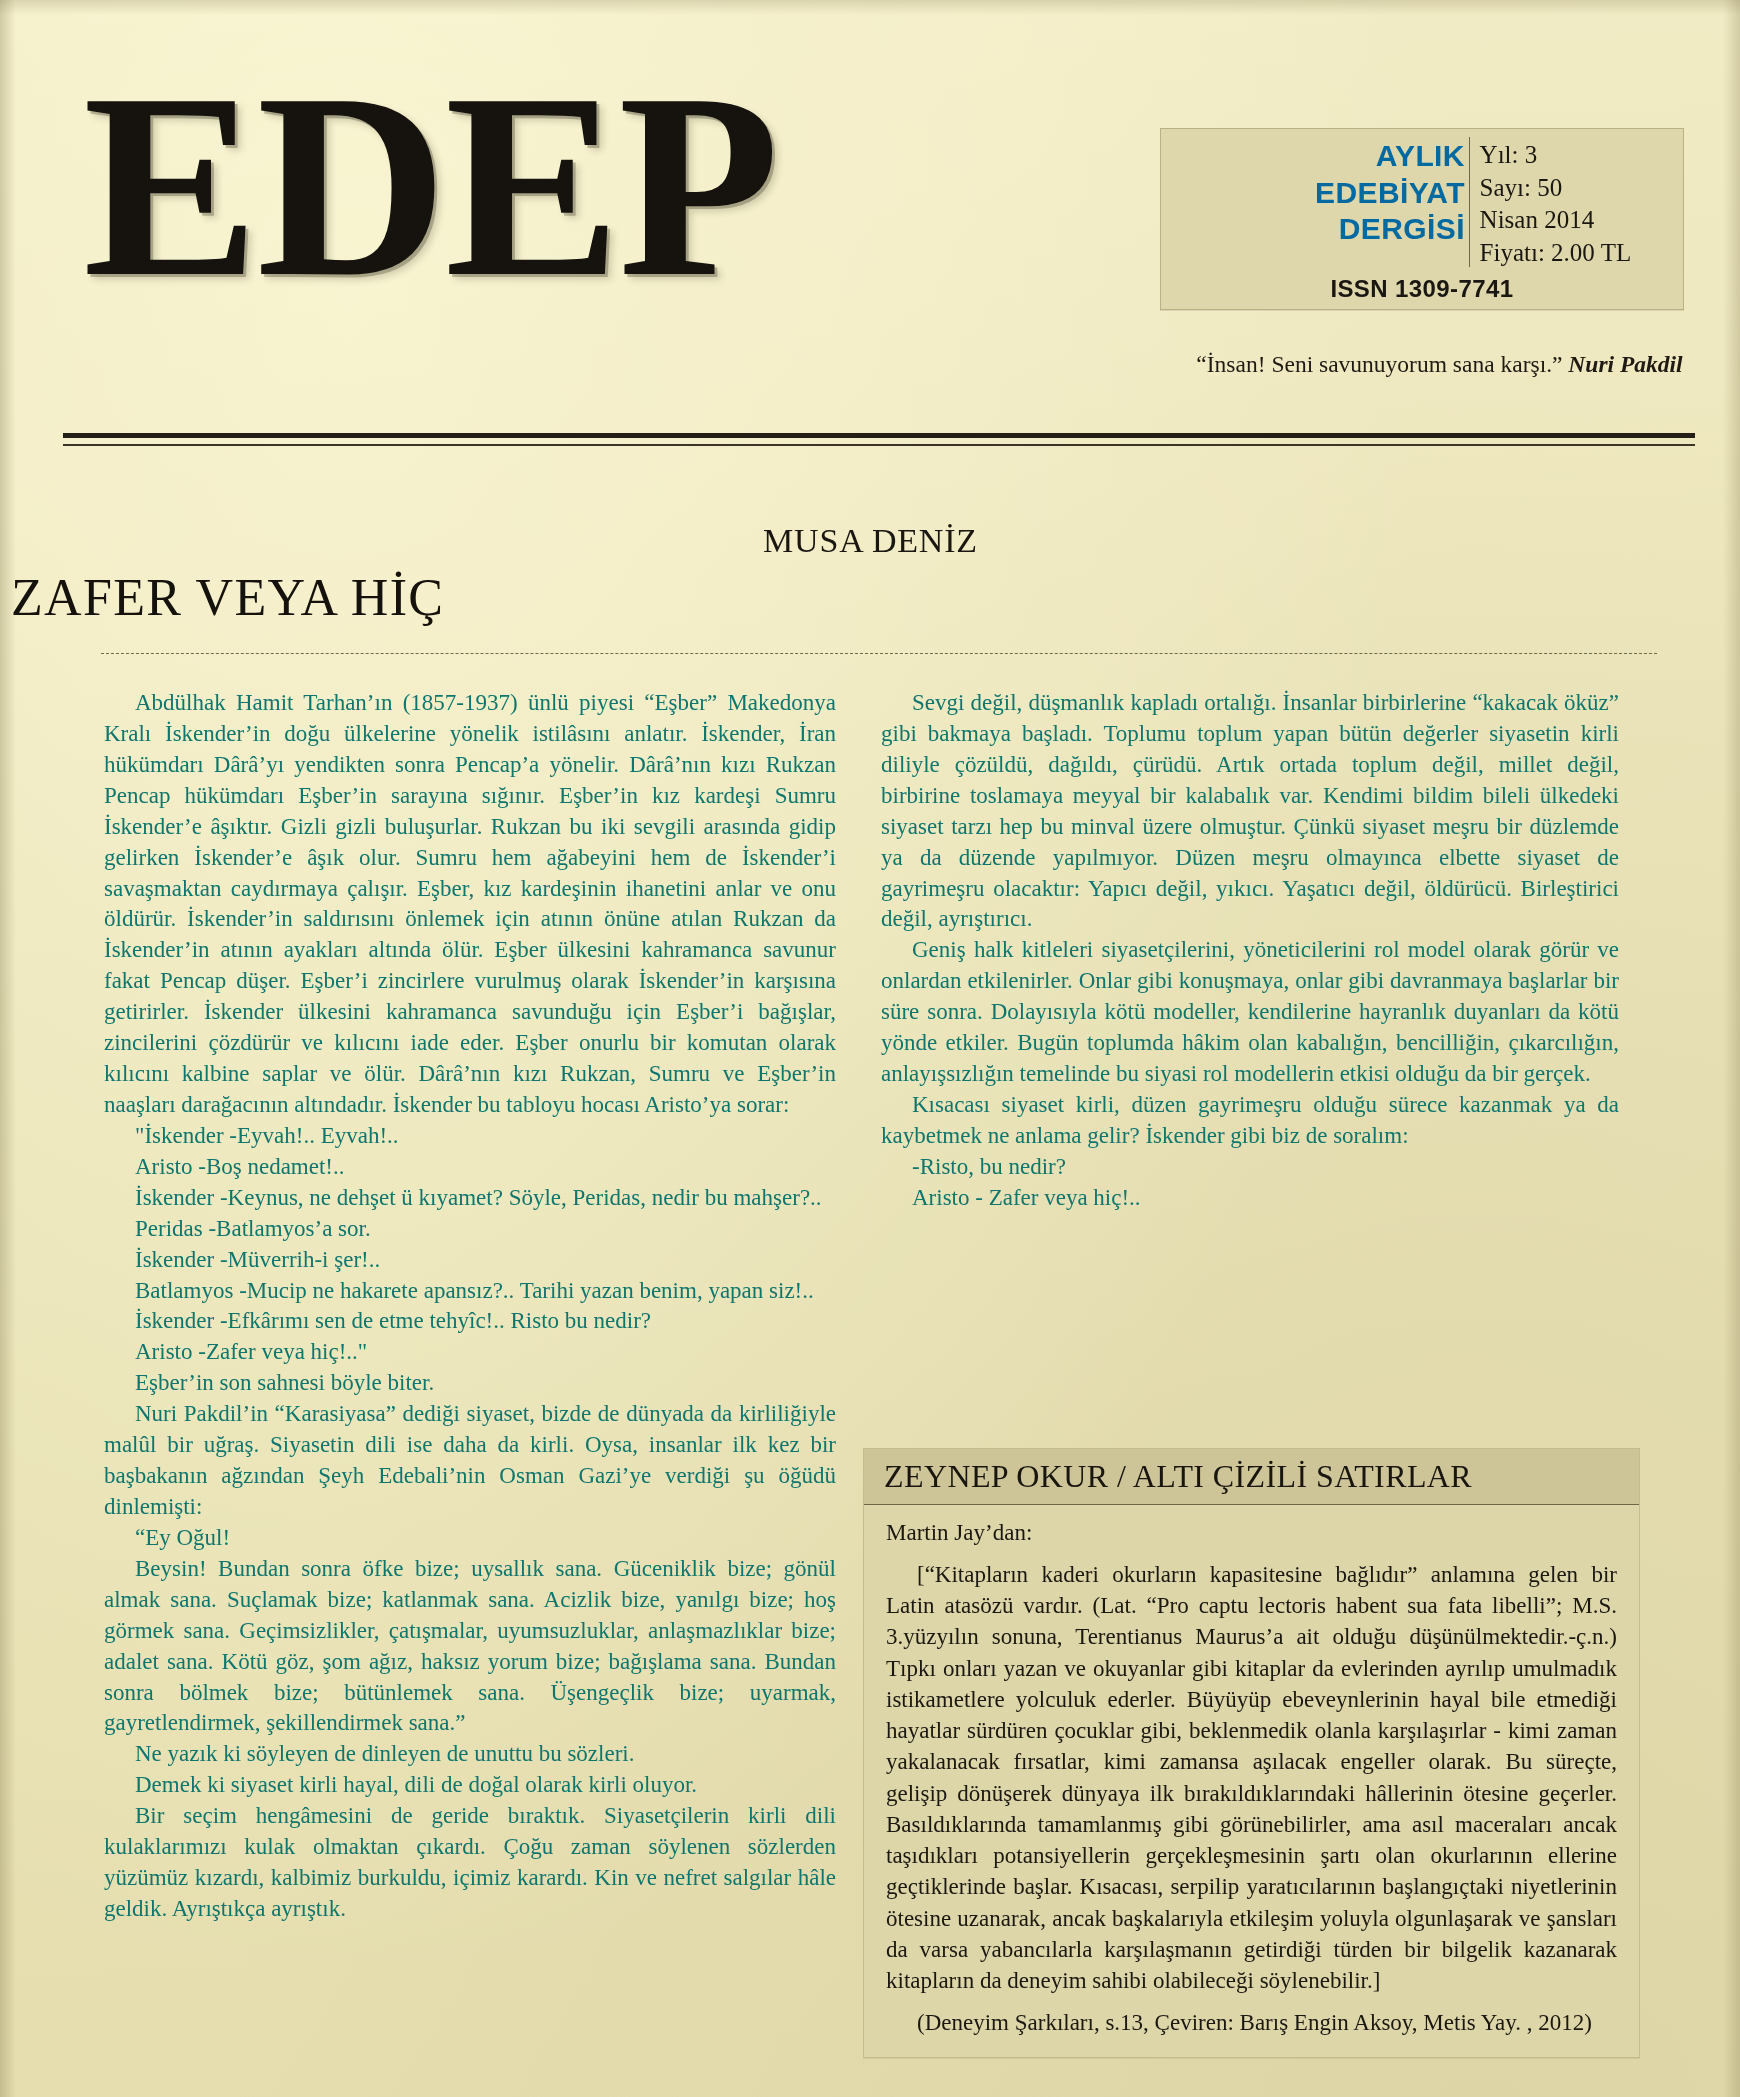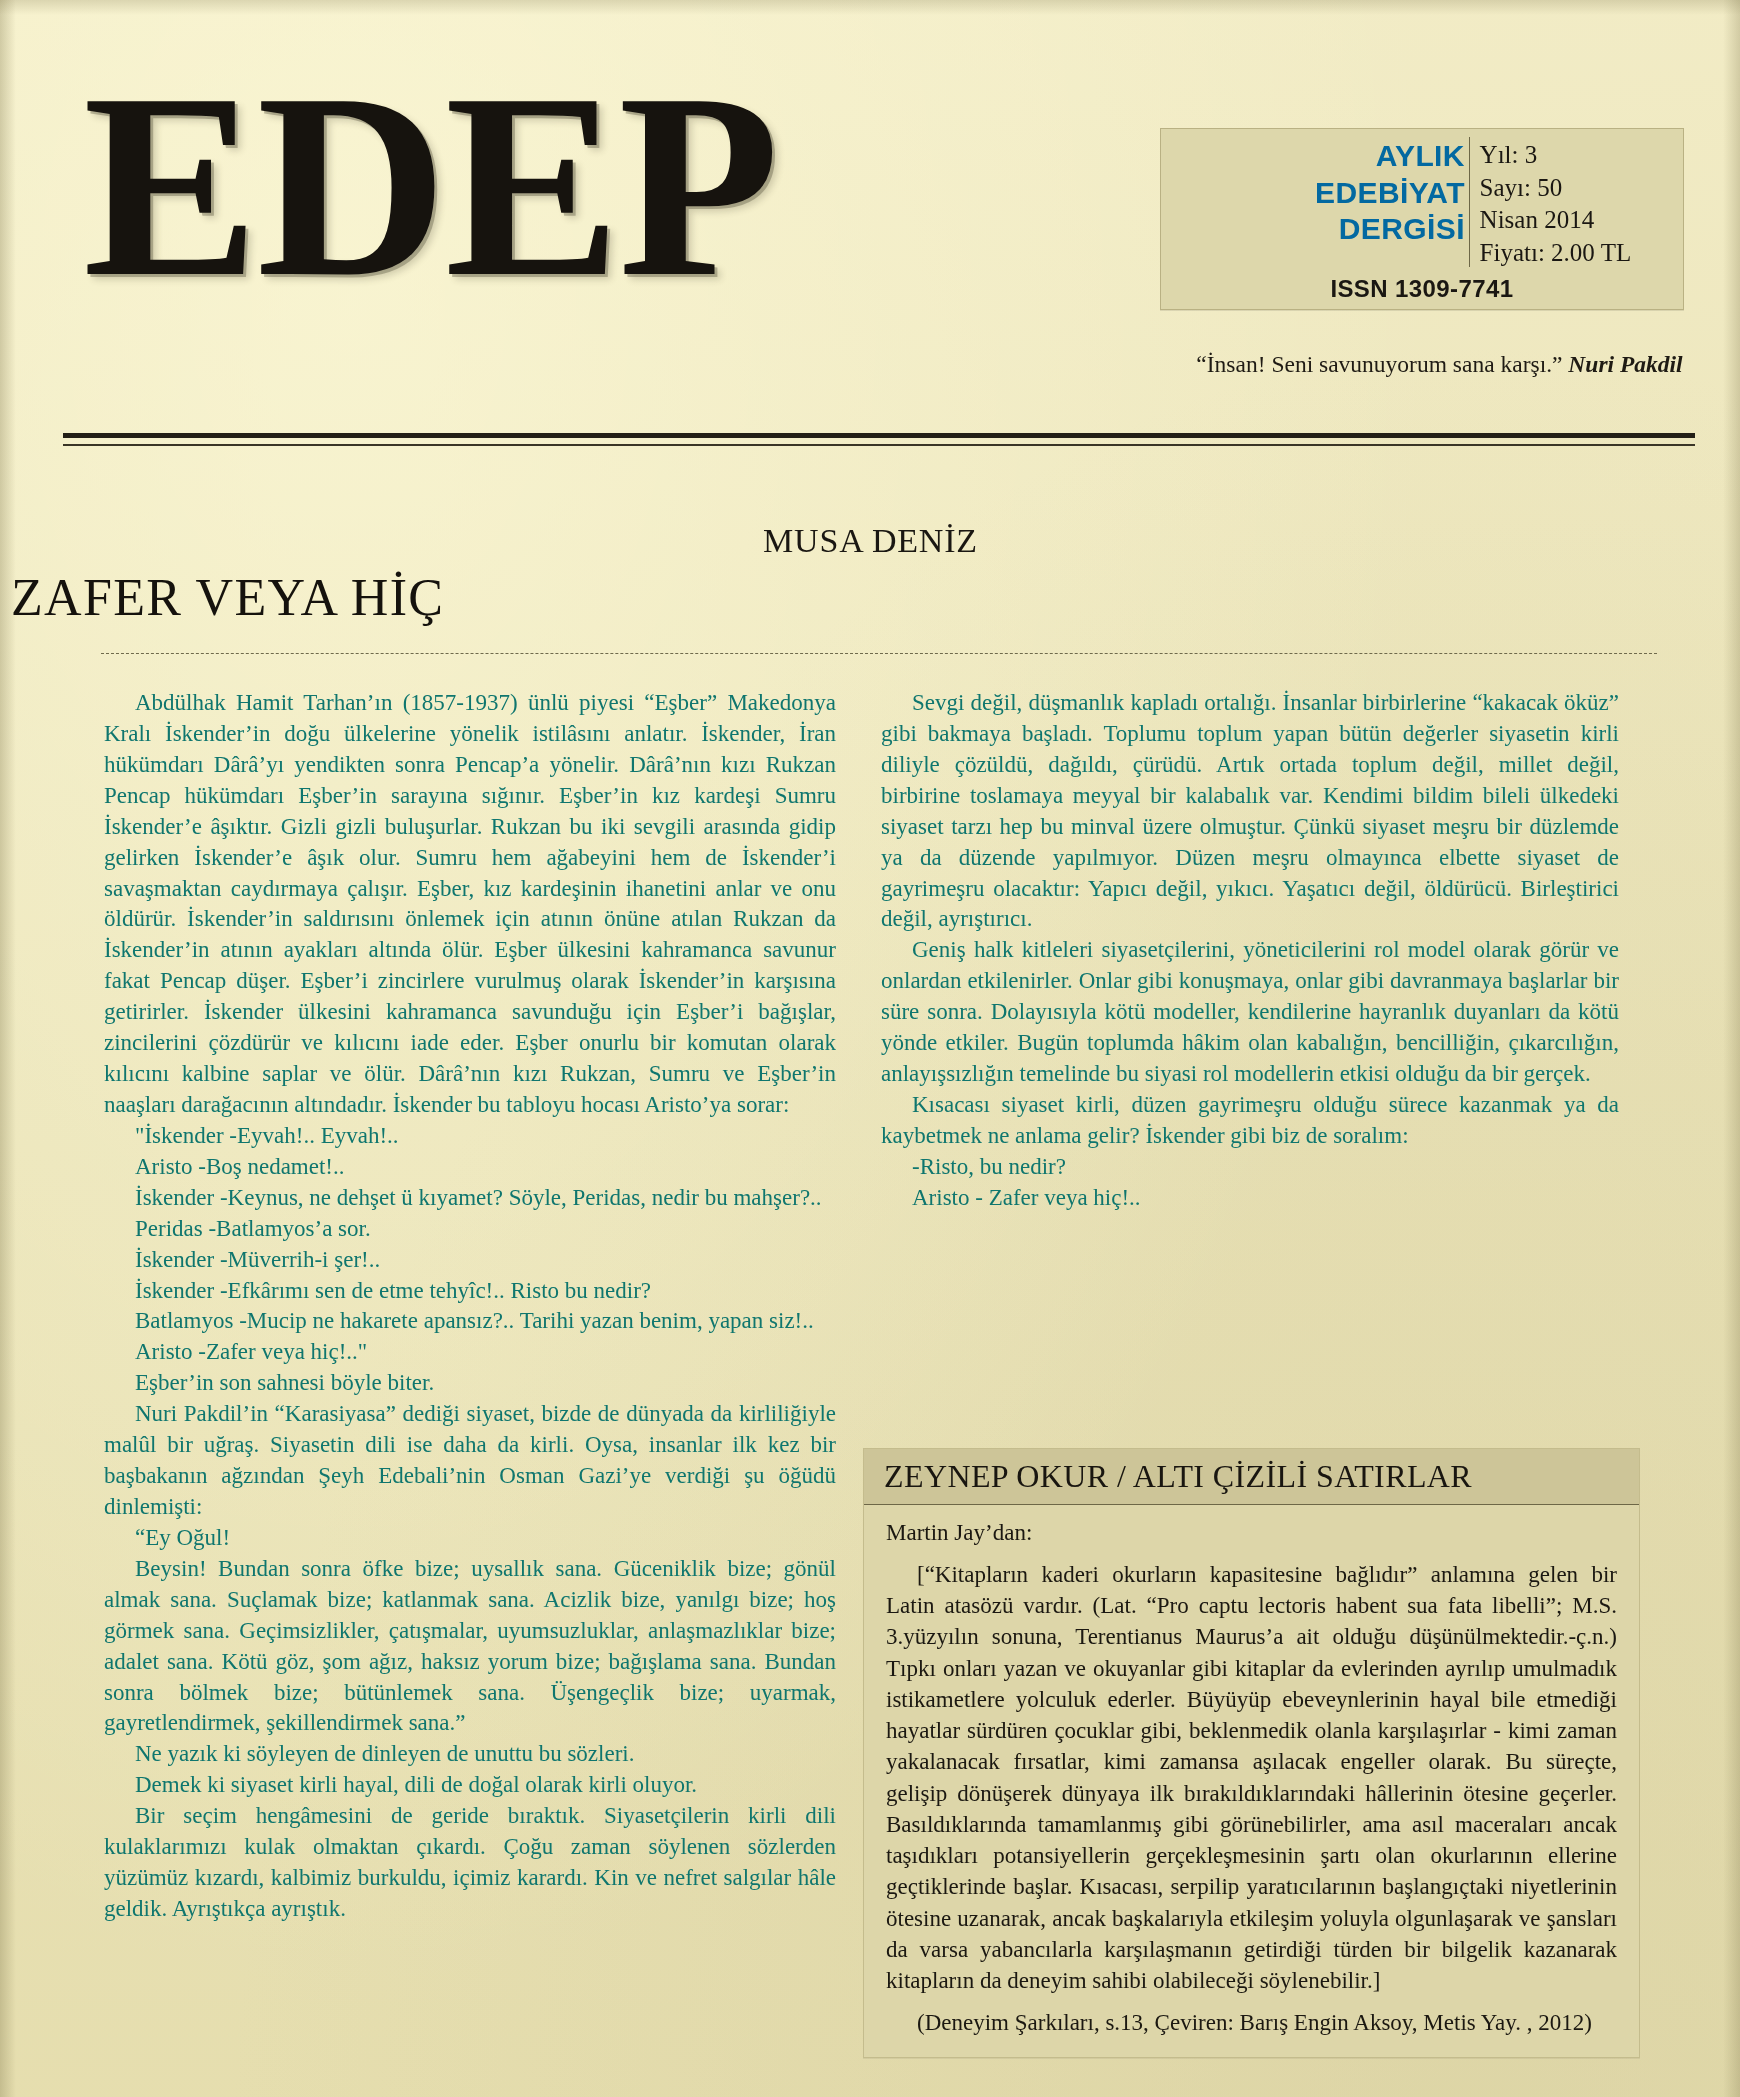--- a/index.html
+++ b/index.html
@@ -273,22 +273,22 @@
 <div class="headline">ZAFER VEYA HİÇ</div>
 <div class="rule-dashed"></div>
 
 <div class="col col-left">
   <p>Abdülhak Hamit Tarhan’ın (1857-1937) ünlü piyesi “Eşber” Makedonya Kralı İskender’in doğu ülkelerine yönelik istilâsını anlatır. İskender, İran hükümdarı Dârâ’yı yendikten sonra Pencap’a yönelir. Dârâ’nın kızı Rukzan Pencap hükümdarı Eşber’in sarayına sığınır. Eşber’in kız kardeşi Sumru İskender’e âşıktır. Gizli gizli buluşurlar. Rukzan bu iki sevgili arasında gidip gelirken İskender’e âşık olur. Sumru hem ağabeyini hem de İskender’i savaşmaktan caydırmaya çalışır. Eşber, kız kardeşinin ihanetini anlar ve onu öldürür. İskender’in saldırısını önlemek için atının önüne atılan Rukzan da İskender’in atının ayakları altında ölür. Eşber ülkesini kahramanca savunur fakat Pencap düşer. Eşber’i zincirlere vurulmuş olarak İskender’in karşısına getirirler. İskender ülkesini kahramanca savunduğu için Eşber’i bağışlar, zincilerini çözdürür ve kılıcını iade eder. Eşber onurlu bir komutan olarak kılıcını kalbine saplar ve ölür. Dârâ’nın kızı Rukzan, Sumru ve Eşber’in naaşları darağacının altındadır. İskender bu tabloyu hocası Aristo’ya sorar:</p>
   <p class="dlg">"İskender -Eyvah!.. Eyvah!..</p>
   <p class="dlg">Aristo -Boş nedamet!..</p>
   <p class="dlg">İskender -Keynus, ne dehşet ü kıyamet? Söyle, Peridas, nedir bu mahşer?..</p>
   <p class="dlg">Peridas -Batlamyos’a sor.</p>
   <p class="dlg">İskender -Müverrih-i şer!..</p>
+  <p class="dlg">Batlamyos -Mucip ne hakarete apansız?.. Tarihi yazan benim, yapan siz!..</p>
   <p class="dlg">İskender -Efkârımı sen de etme tehyîc!.. Risto bu nedir?</p>
-  <p class="dlg">Batlamyos -Mucip ne hakarete apansız?.. Tarihi yazan benim, yapan siz!..</p>
   <p class="dlg">Aristo -Zafer veya hiç!.."</p>
   <p class="dlg">Eşber’in son sahnesi böyle biter.</p>
   <p>Nuri Pakdil’in “Karasiyasa” dediği siyaset, bizde de dünyada da kirliliğiyle malûl bir uğraş. Siyasetin dili ise daha da kirli. Oysa, insanlar ilk kez bir başbakanın ağzından Şeyh Edebali’nin Osman Gazi’ye verdiği şu öğüdü dinlemişti:</p>
   <p class="dlg">“Ey Oğul!</p>
   <p>Beysin! Bundan sonra öfke bize; uysallık sana. Güceniklik bize; gönül almak sana. Suçlamak bize; katlanmak sana. Acizlik bize, yanılgı bize; hoş görmek sana. Geçimsizlikler, çatışmalar, uyumsuzluklar, anlaşmazlıklar bize; adalet sana. Kötü göz, şom ağız, haksız yorum bize; bağışlama sana. Bundan sonra bölmek bize; bütünlemek sana. Üşengeçlik bize; uyarmak, gayretlendirmek, şekillendirmek sana.”</p>
   <p class="dlg">Ne yazık ki  söyleyen de dinleyen de unuttu bu sözleri.</p>
   <p class="dlg">Demek ki siyaset kirli hayal, dili de doğal olarak kirli oluyor.</p>
   <p>Bir seçim hengâmesini de geride bıraktık. Siyasetçilerin kirli dili kulaklarımızı kulak olmaktan çıkardı. Çoğu zaman söylenen sözlerden yüzümüz kızardı, kalbimiz burkuldu, içimiz karardı. Kin ve nefret salgılar hâle geldik. Ayrıştıkça ayrıştık.</p>
 </div>
 

